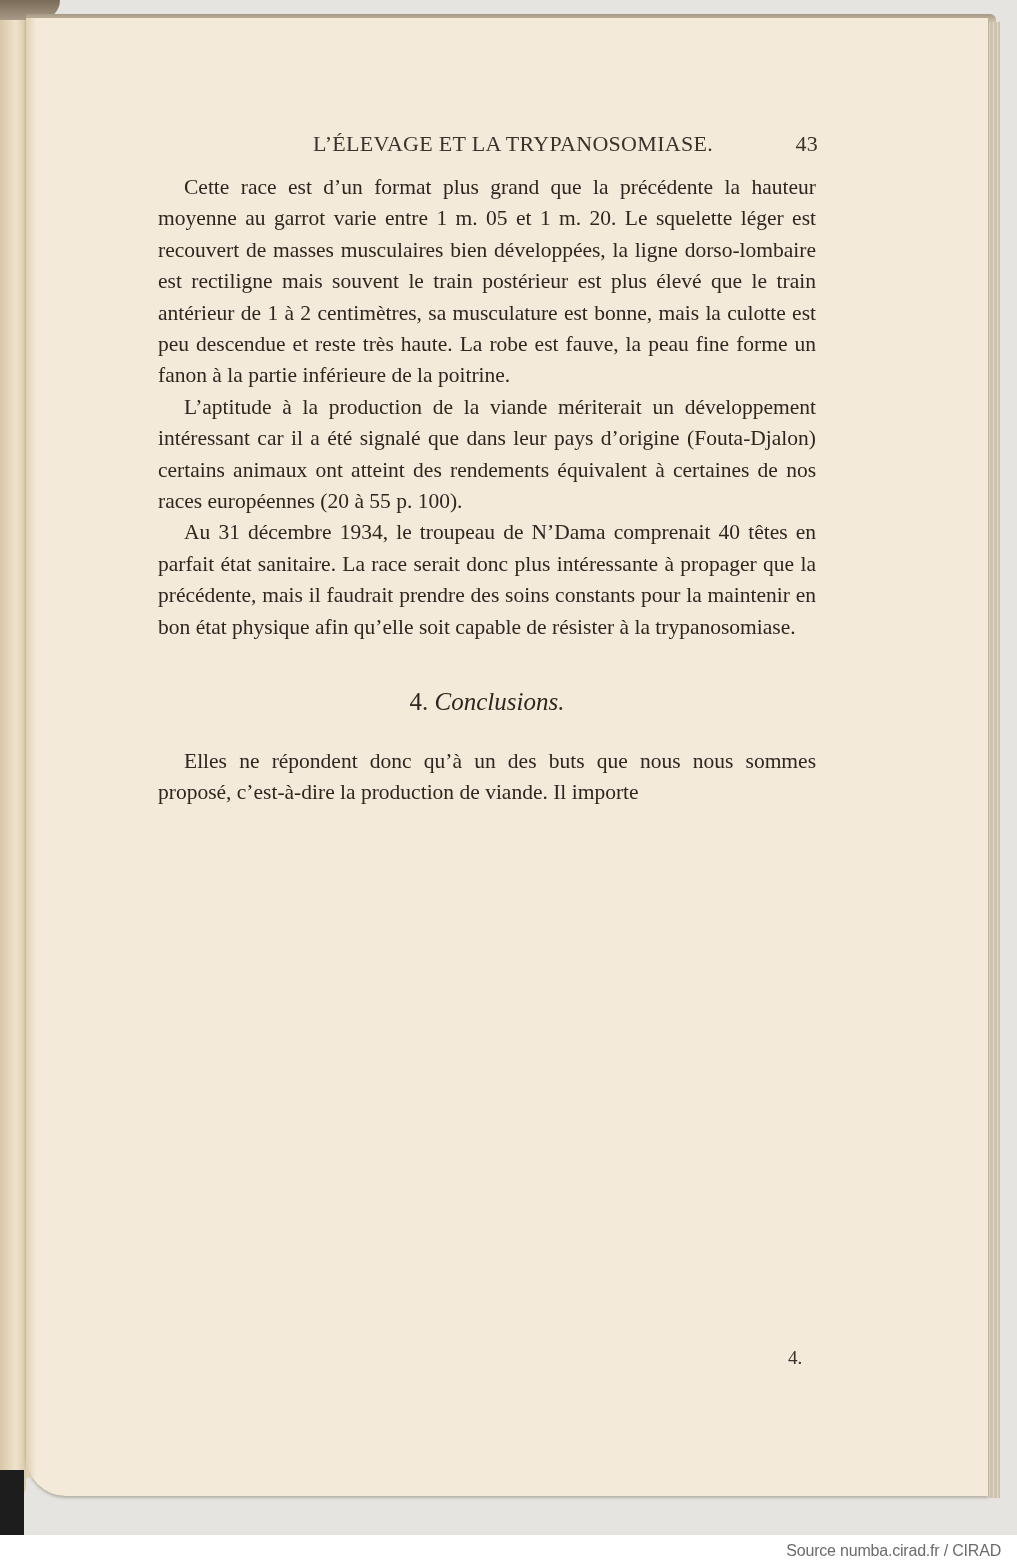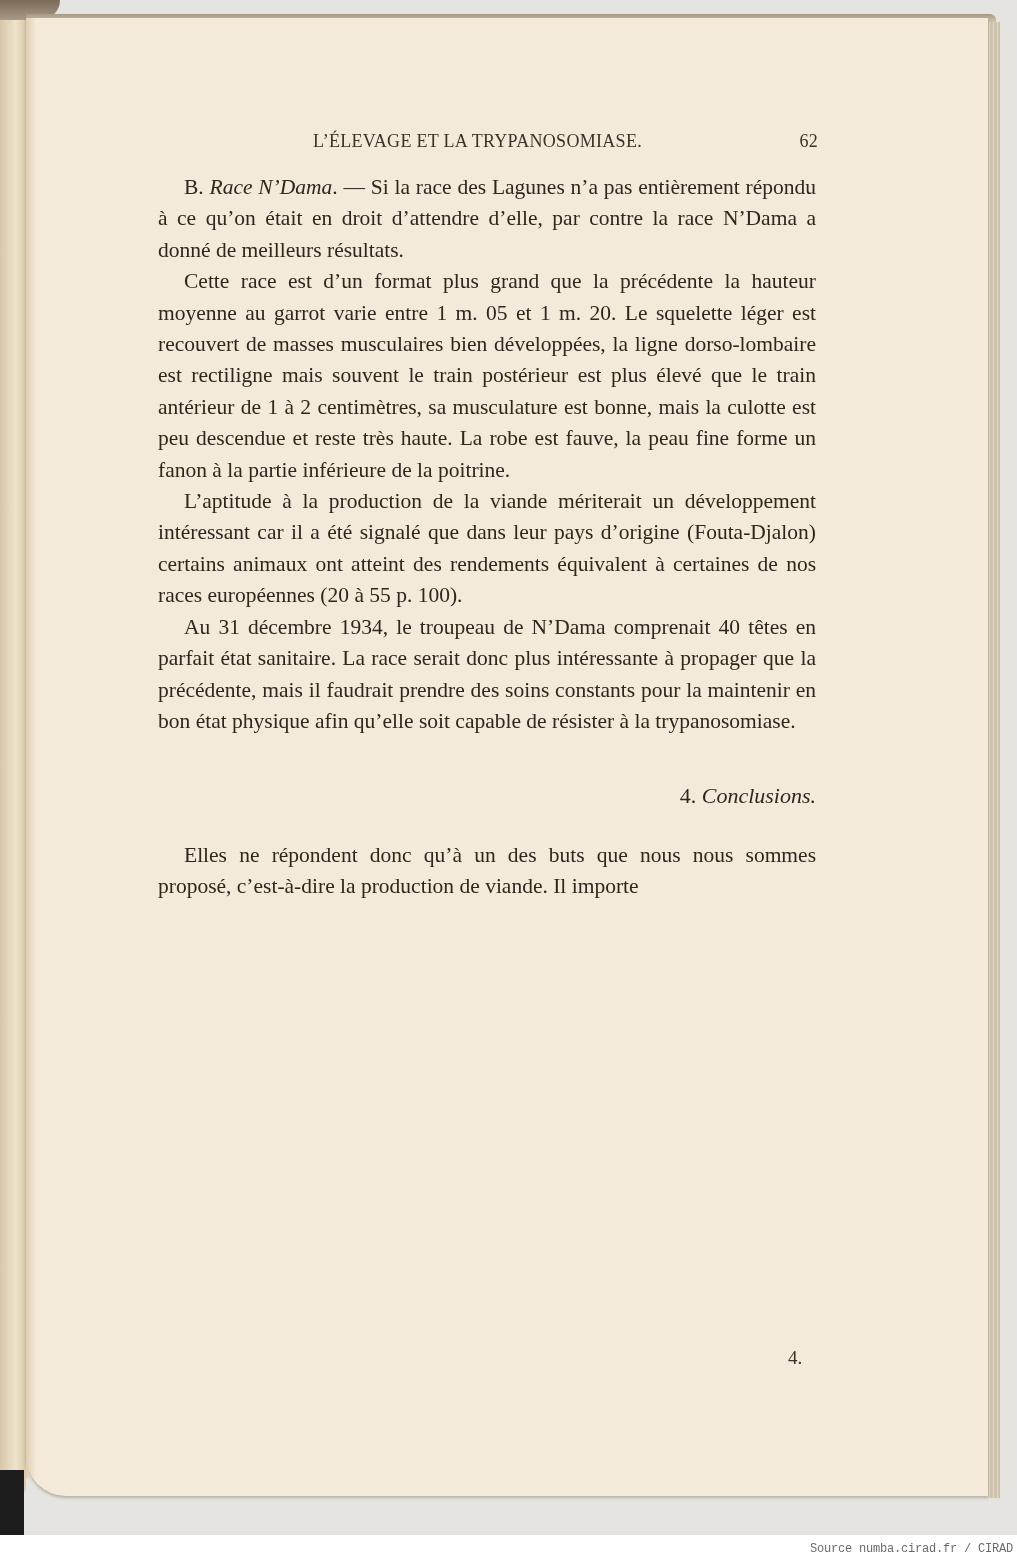--- a/index.html
+++ b/index.html
@@ -5,51 +5,50 @@
   html, body { margin:0; padding:0; }
   body { width:1017px; height:1566px; position:relative; overflow:hidden; background:#ffffff; font-family:"Liberation Serif","DejaVu Serif",serif; }
   .scan-bg { position:absolute; left:0; top:0; width:1017px; height:1535px; background:#e6e4e0; }
   .left-page { position:absolute; left:0; top:0; width:26px; height:1500px; background:linear-gradient(90deg,#d8c6a8 0%,#efe3cc 60%,#d9c9ab 100%); border-bottom-right-radius:14px; }
   .left-binding { position:absolute; left:0; top:1470px; width:24px; height:65px; background:#1e1d1d; }
   .spine-shadow { position:absolute; left:0; top:0; width:60px; height:20px; background:linear-gradient(180deg,#7a6a58,#a89a86); border-bottom-right-radius:30px; }
   .page { position:absolute; left:26px; top:18px; width:962px; height:1478px; background:#f4ead9; border-bottom-left-radius:40px; box-shadow:0 2px 3px rgba(90,80,60,0.35); }
   .page-top-edge { position:absolute; left:26px; top:14px; width:970px; height:8px; background:linear-gradient(180deg,#a69984,#cfc3ac); border-top-right-radius:6px; }
   .page-edges { position:absolute; left:988px; top:22px; width:12px; height:1476px; background:repeating-linear-gradient(90deg,#c6bba6 0px,#e9dfcc 2px,#b8ad98 3px,#ddd2bd 4px); }
   .gutter { position:absolute; left:26px; top:18px; width:10px; height:1460px; background:linear-gradient(90deg,#e0cfb1,rgba(244,234,217,0)); }
-  .running-head { position:absolute; top:131px; left:158px; width:660px; height:24px; color:#3a332b; font-size:18px; letter-spacing:0.3px; }
+  .running-head { position:absolute; top:131px; left:158px; width:660px; height:24px; color:#3a332b; font-size:22px; letter-spacing:0.3px; }
   .running-title { position:absolute; left:155px; top:0; }
   .page-number { position:absolute; right:0; top:0; }
   .text-block { position:absolute; left:158px; top:172px; width:658px; color:#2e2720; font-size:21.5px; line-height:31.4px; }
   .para { margin:0; text-indent:26px; text-align:justify; text-align-last:left; }
-  .section-heading { text-align:right; font-style:italic; margin:43px 0 28px 0; font-size:22px; }
+  .section-heading { text-align:center; font-style:italic; margin:43px 0 28px 0; font-size:25px; }
   .section-heading .num { font-style:normal; }
   .italic { font-style:italic; }
   .signature-mark { position:absolute; left:788px; top:1347px; color:#3a332b; font-size:19px; }
-  .source-credit { position:absolute; right:4px; top:1542px; font-family:Liberation Mono, monospace; font-size:12px; color:#6b6b6b; letter-spacing:-0.2px; }
+  .source-credit { position:absolute; right:16px; top:1542px; font-family:Liberation Sans, sans-serif; font-size:16px; color:#6b6b6b; letter-spacing:-0.2px; }
 </style>
 </head>
 <body>
 
 <div class="scan-bg"></div>
 <div class="left-page"></div>
 <div class="spine-shadow"></div>
 <div class="left-binding"></div>
 <div class="page-top-edge"></div>
 <div class="page-edges"></div>
 
 <div class="page"></div>
 <div class="gutter"></div>
 
 <div class="running-head">
   <span class="running-title">L’ÉLEVAGE ET LA TRYPANOSOMIASE.</span>
-  <span class="page-number">62</span>
+  <span class="page-number">43</span>
 </div>
 
 <div class="text-block">
-  <p class="para"><span>B. </span><span class="italic">Race N’Dama</span><span>. — Si la race des Lagunes n’a pas entièrement répondu à ce qu’on était en droit d’attendre d’elle, par contre la race N’Dama a donné de meilleurs résultats.</span></p>
   <p class="para">Cette race est d’un format plus grand que la précédente la hauteur moyenne au garrot varie entre 1 m. 05 et 1 m. 20. Le squelette léger est recouvert de masses musculaires bien développées, la ligne dorso-lombaire est rectiligne mais souvent le train postérieur est plus élevé que le train antérieur de 1 à 2 centimètres, sa musculature est bonne, mais la culotte est peu descendue et reste très haute. La robe est fauve, la peau fine forme un fanon à la partie inférieure de la poitrine.</p>
   <p class="para">L’aptitude à la production de la viande mériterait un développement intéressant car il a été signalé que dans leur pays d’origine (Fouta-Djalon) certains animaux ont atteint des rendements équivalent à certaines de nos races européennes (20 à 55 p. 100).</p>
   <p class="para">Au 31 décembre 1934, le troupeau de N’Dama comprenait 40 têtes en parfait état sanitaire. La race serait donc plus intéressante à propager que la précédente, mais il faudrait prendre des soins constants pour la maintenir en bon état physique afin qu’elle soit capable de résister à la trypanosomiase.</p>
 
   <div class="section-heading"><span class="num">4. </span><span>Conclusions.</span></div>
 
   <p class="para">Elles ne répondent donc qu’à un des buts que nous nous sommes proposé, c’est-à-dire la production de viande. Il importe</p>
 </div>
 
 <div class="signature-mark">4.</div>

